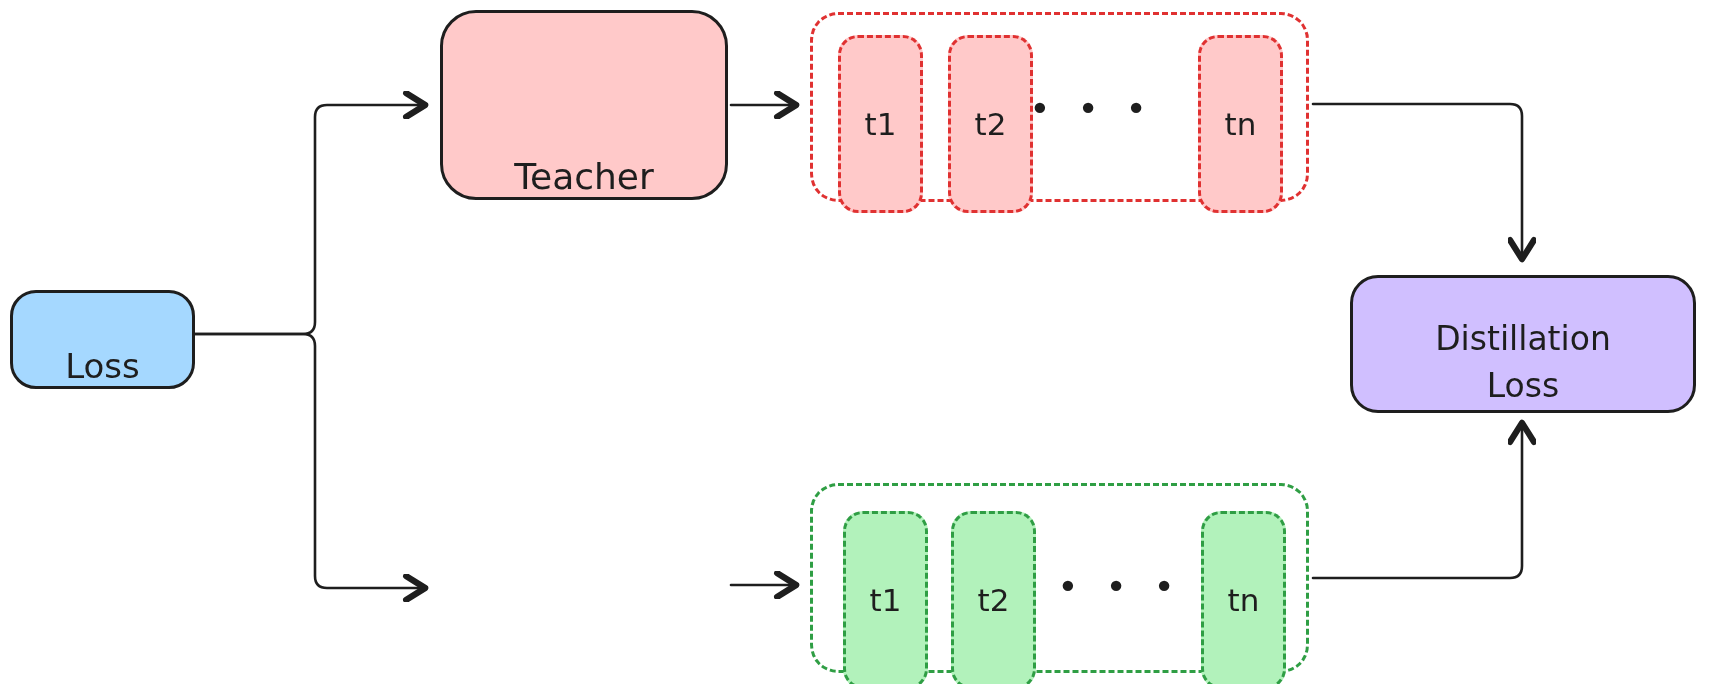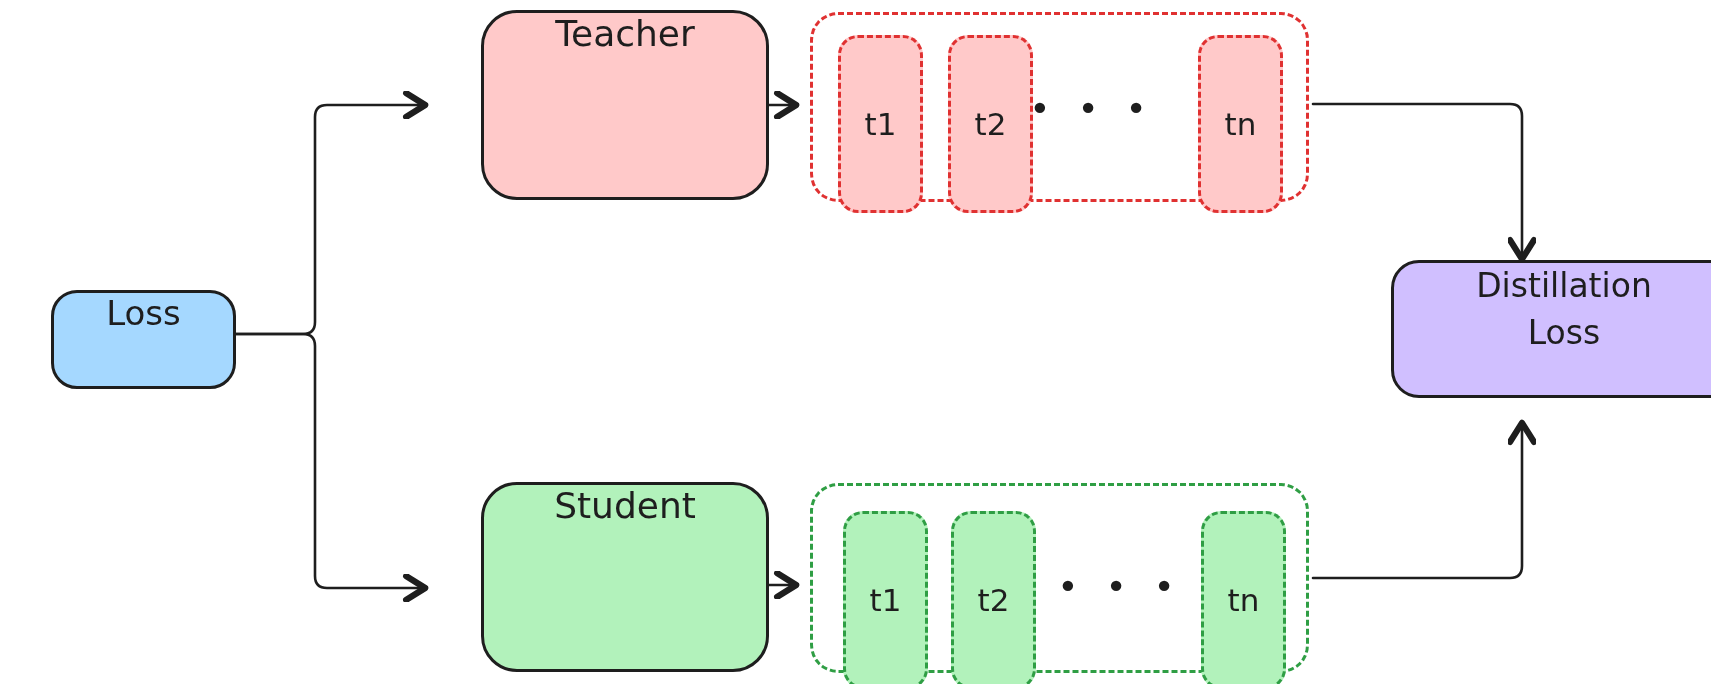--- a/index.html
+++ b/index.html
@@ -32,43 +32,42 @@
   }
   svg.connectors path {
     fill: none;
     stroke: var(--ink);
     stroke-width: 2.6;
     stroke-linecap: round;
     stroke-linejoin: round;
   }
   .node {
     position: absolute;
-    display: flex; align-items: flex-start; justify-content: center;
+    display: flex; align-items: flex-end; justify-content: center;
     border: 3px solid var(--ink);
     background: #fff;
     text-align: center;
-    margin-left: 41px;
   }
   #data-box {
     left: 10px; top: 290px; width: 185px; height: 99px;
     border-radius: 26px; background: var(--blue);
     font-size: 34px;
   }
   #teacher-box {
     left: 440px; top: 10px; width: 288px; height: 190px;
     border-radius: 36px; background: var(--pink);
     font-size: 36px;
   }
   #student-box {
     left: 440px; top: 482px; width: 288px; height: 190px;
     border-radius: 36px; background: var(--green);
     font-size: 36px;
   }
   #loss-box {
-    left: 1350px; top: 260px; width: 346px; height: 138px;
+    left: 1350px; top: 275px; width: 346px; height: 138px;
     border-radius: 28px; background: var(--purple);
     font-size: 33px; line-height: 1.42;
     padding: 0 45px;
   }
   .token-group {
     position: absolute;
     width: 499px; height: 190px;
     border: 3px dashed;
     border-radius: 28px;
     background: var(--background);
@@ -122,23 +121,20 @@
   </svg>
 
   <div class="node" id="data-box">
     <span class="label">Loss</span>
   </div>
 
   <div class="node" id="teacher-box">
     <span class="label">Teacher</span>
   </div>
 
-  <div class="node" id="student-box">
-    <span class="label">Student</span>
-  </div>
 
   <div class="node" id="loss-box">
     <span class="label">Distillation Loss</span>
   </div>
 
   <div class="token-group" id="teacher-tokens">
     <div class="token red t1">
       <span class="label">t1</span>
     </div>
     <div class="token red t2">

